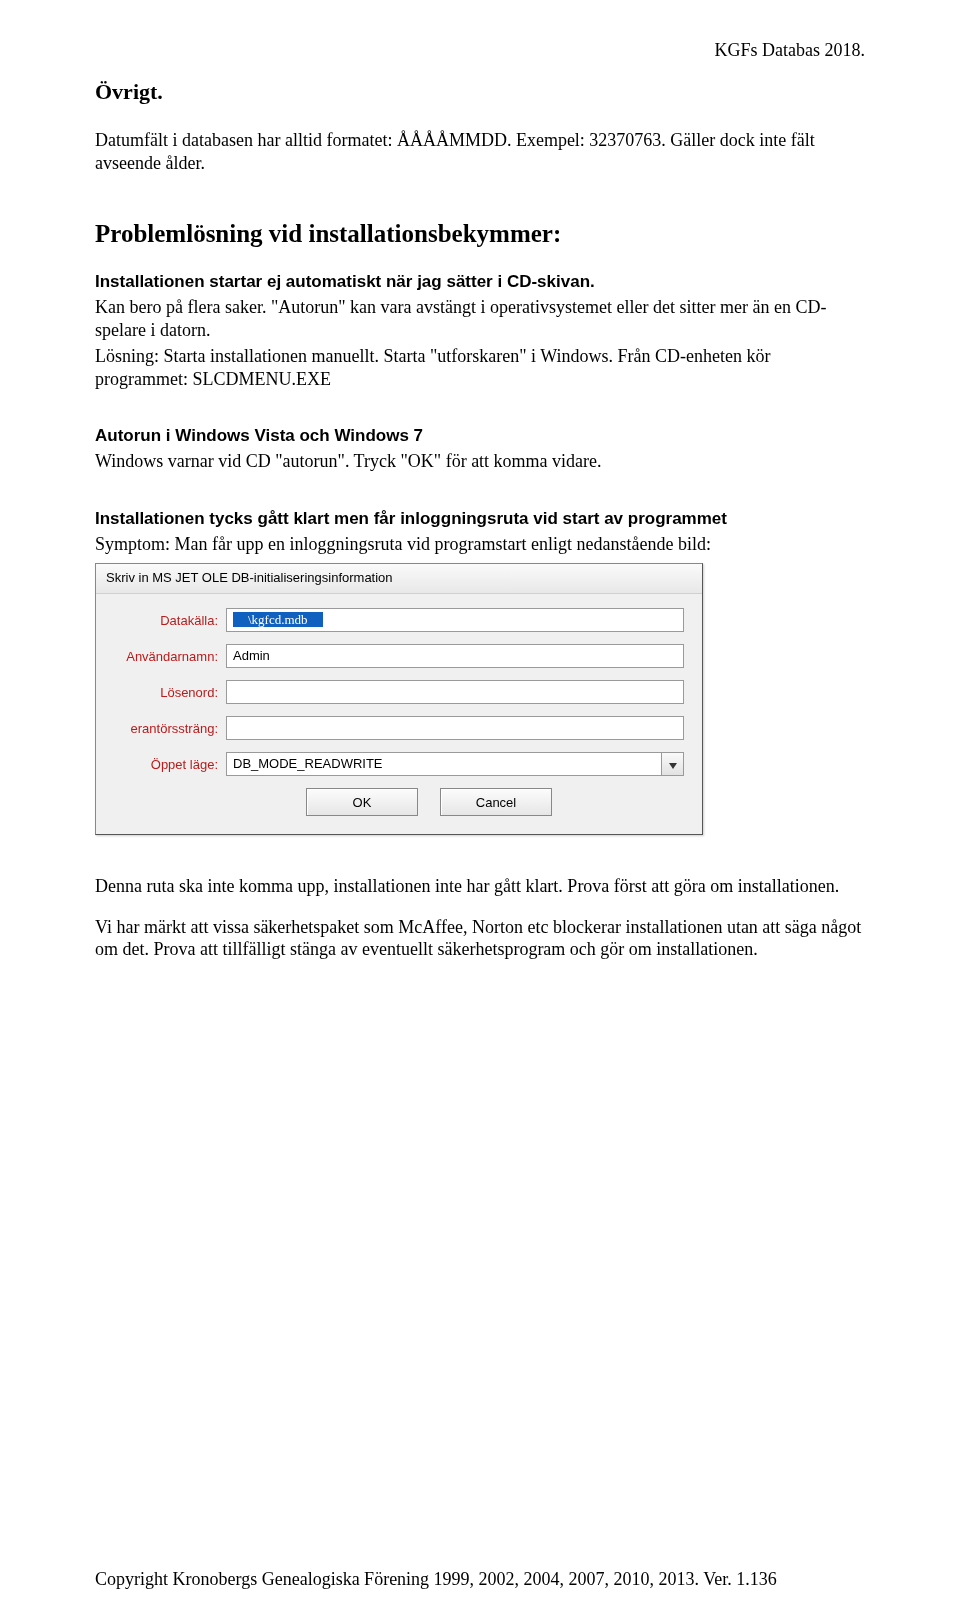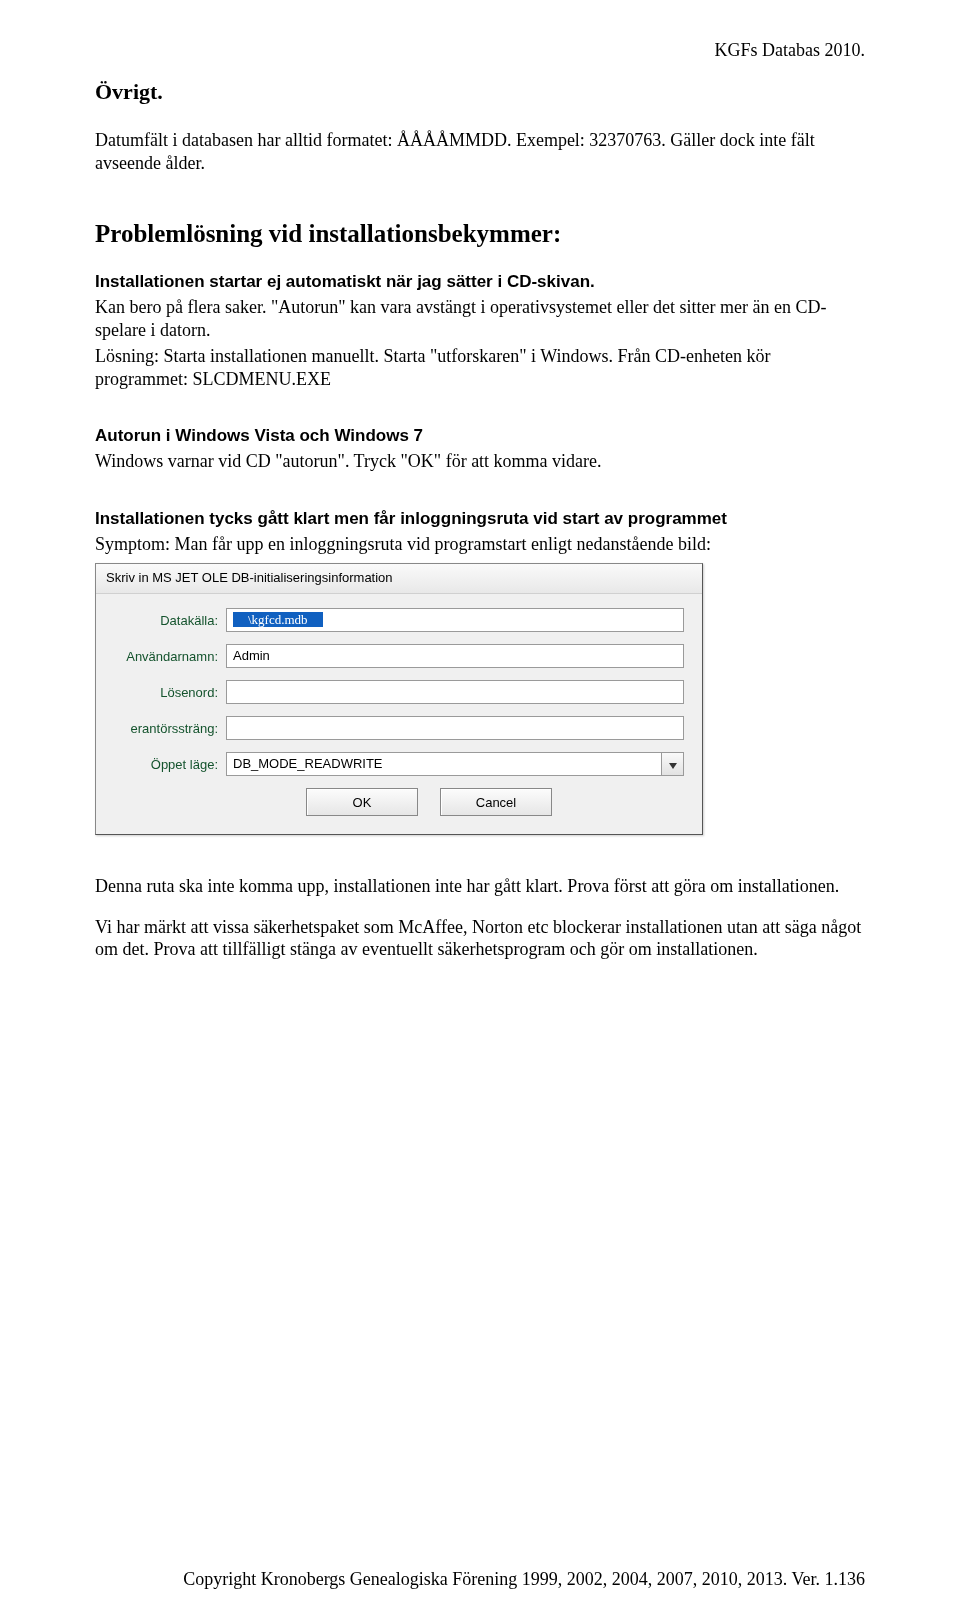--- a/index.html
+++ b/index.html
@@ -67,21 +67,21 @@
   }
   .form-row {
     display: flex;
     align-items: center;
     margin-bottom: 12px;
   }
   .form-label {
     width: 112px;
     text-align: right;
     padding-right: 8px;
-    color: #14532d;
+    color: #b91c1c;
     font-size: 13px;
   }
   .form-input {
     flex: 1;
     height: 24px;
     border: 1px solid #9a9a9a;
     background: #fff;
     padding: 2px 6px;
     font-family: Arial, Helvetica, sans-serif;
     font-size: 13px;
@@ -125,31 +125,31 @@
     font-size: 13px;
     display: flex;
     align-items: center;
     justify-content: center;
     box-shadow: inset 1px 1px 0 #fff;
   }
   .footer {
     position: absolute;
     bottom: 30px;
     left: 95px;
-    right: 95px;
-    display: flex;
-    justify-content: flex-end;
+    right: 110px;
+    display: flex;
+    justify-content: flex-start;
     font-size: 18px;
   }
 </style>
 </head>
 <body>
 
 <div class="page">
-  <div class="header-right">KGFs Databas 2010.</div>
+  <div class="header-right">KGFs Databas 2018.</div>
 
   <p class="h-bold">Övrigt.</p>
   <p class="body-text">Datumfält i databasen har alltid formatet: ÅÅÅÅMMDD. Exempel: 32370763. Gäller dock inte fält avseende ålder.</p>
 
   <p class="h-large">Problemlösning vid installationsbekymmer:</p>
 
   <p class="h-sans">Installationen startar ej automatiskt när jag sätter i CD-skivan.</p>
   <p class="body-text">Kan bero på flera saker. "Autorun" kan vara avstängt i operativsystemet eller det sitter mer än en CD-spelare i datorn.</p>
   <p class="body-text">Lösning: Starta installationen manuellt. Starta "utforskaren" i Windows. Från CD-enheten kör programmet: SLCDMENU.EXE</p>
 

